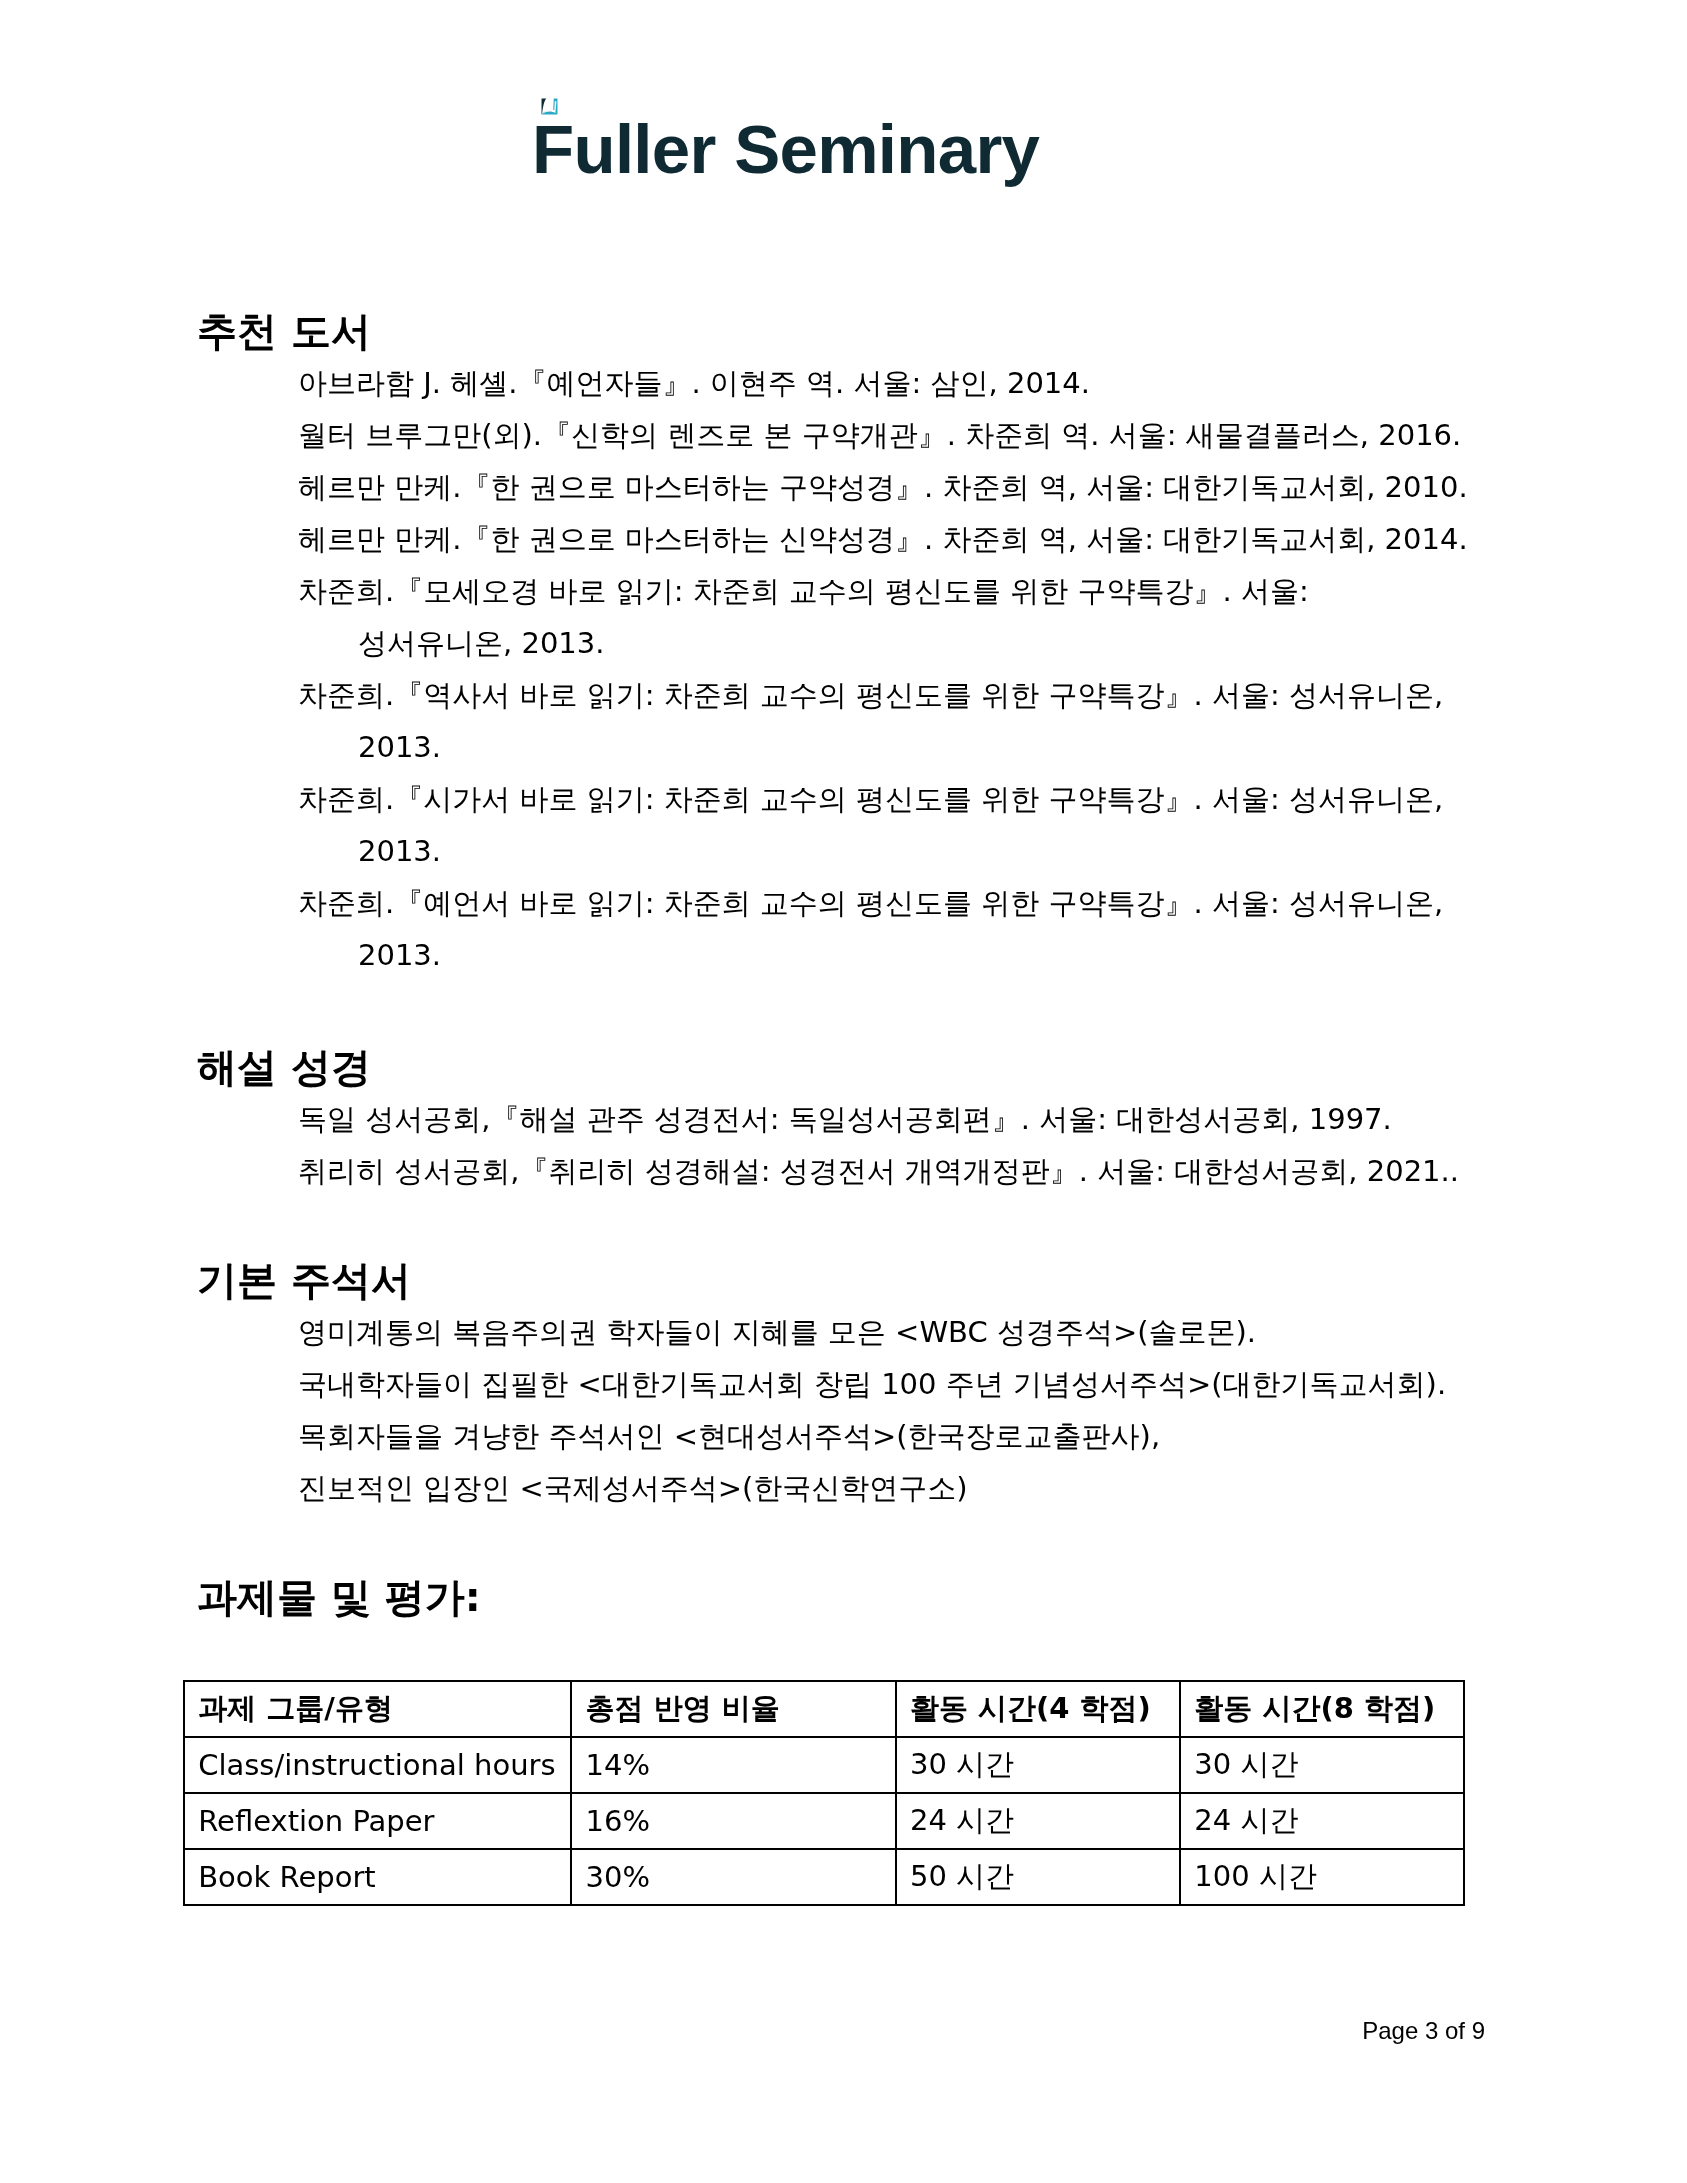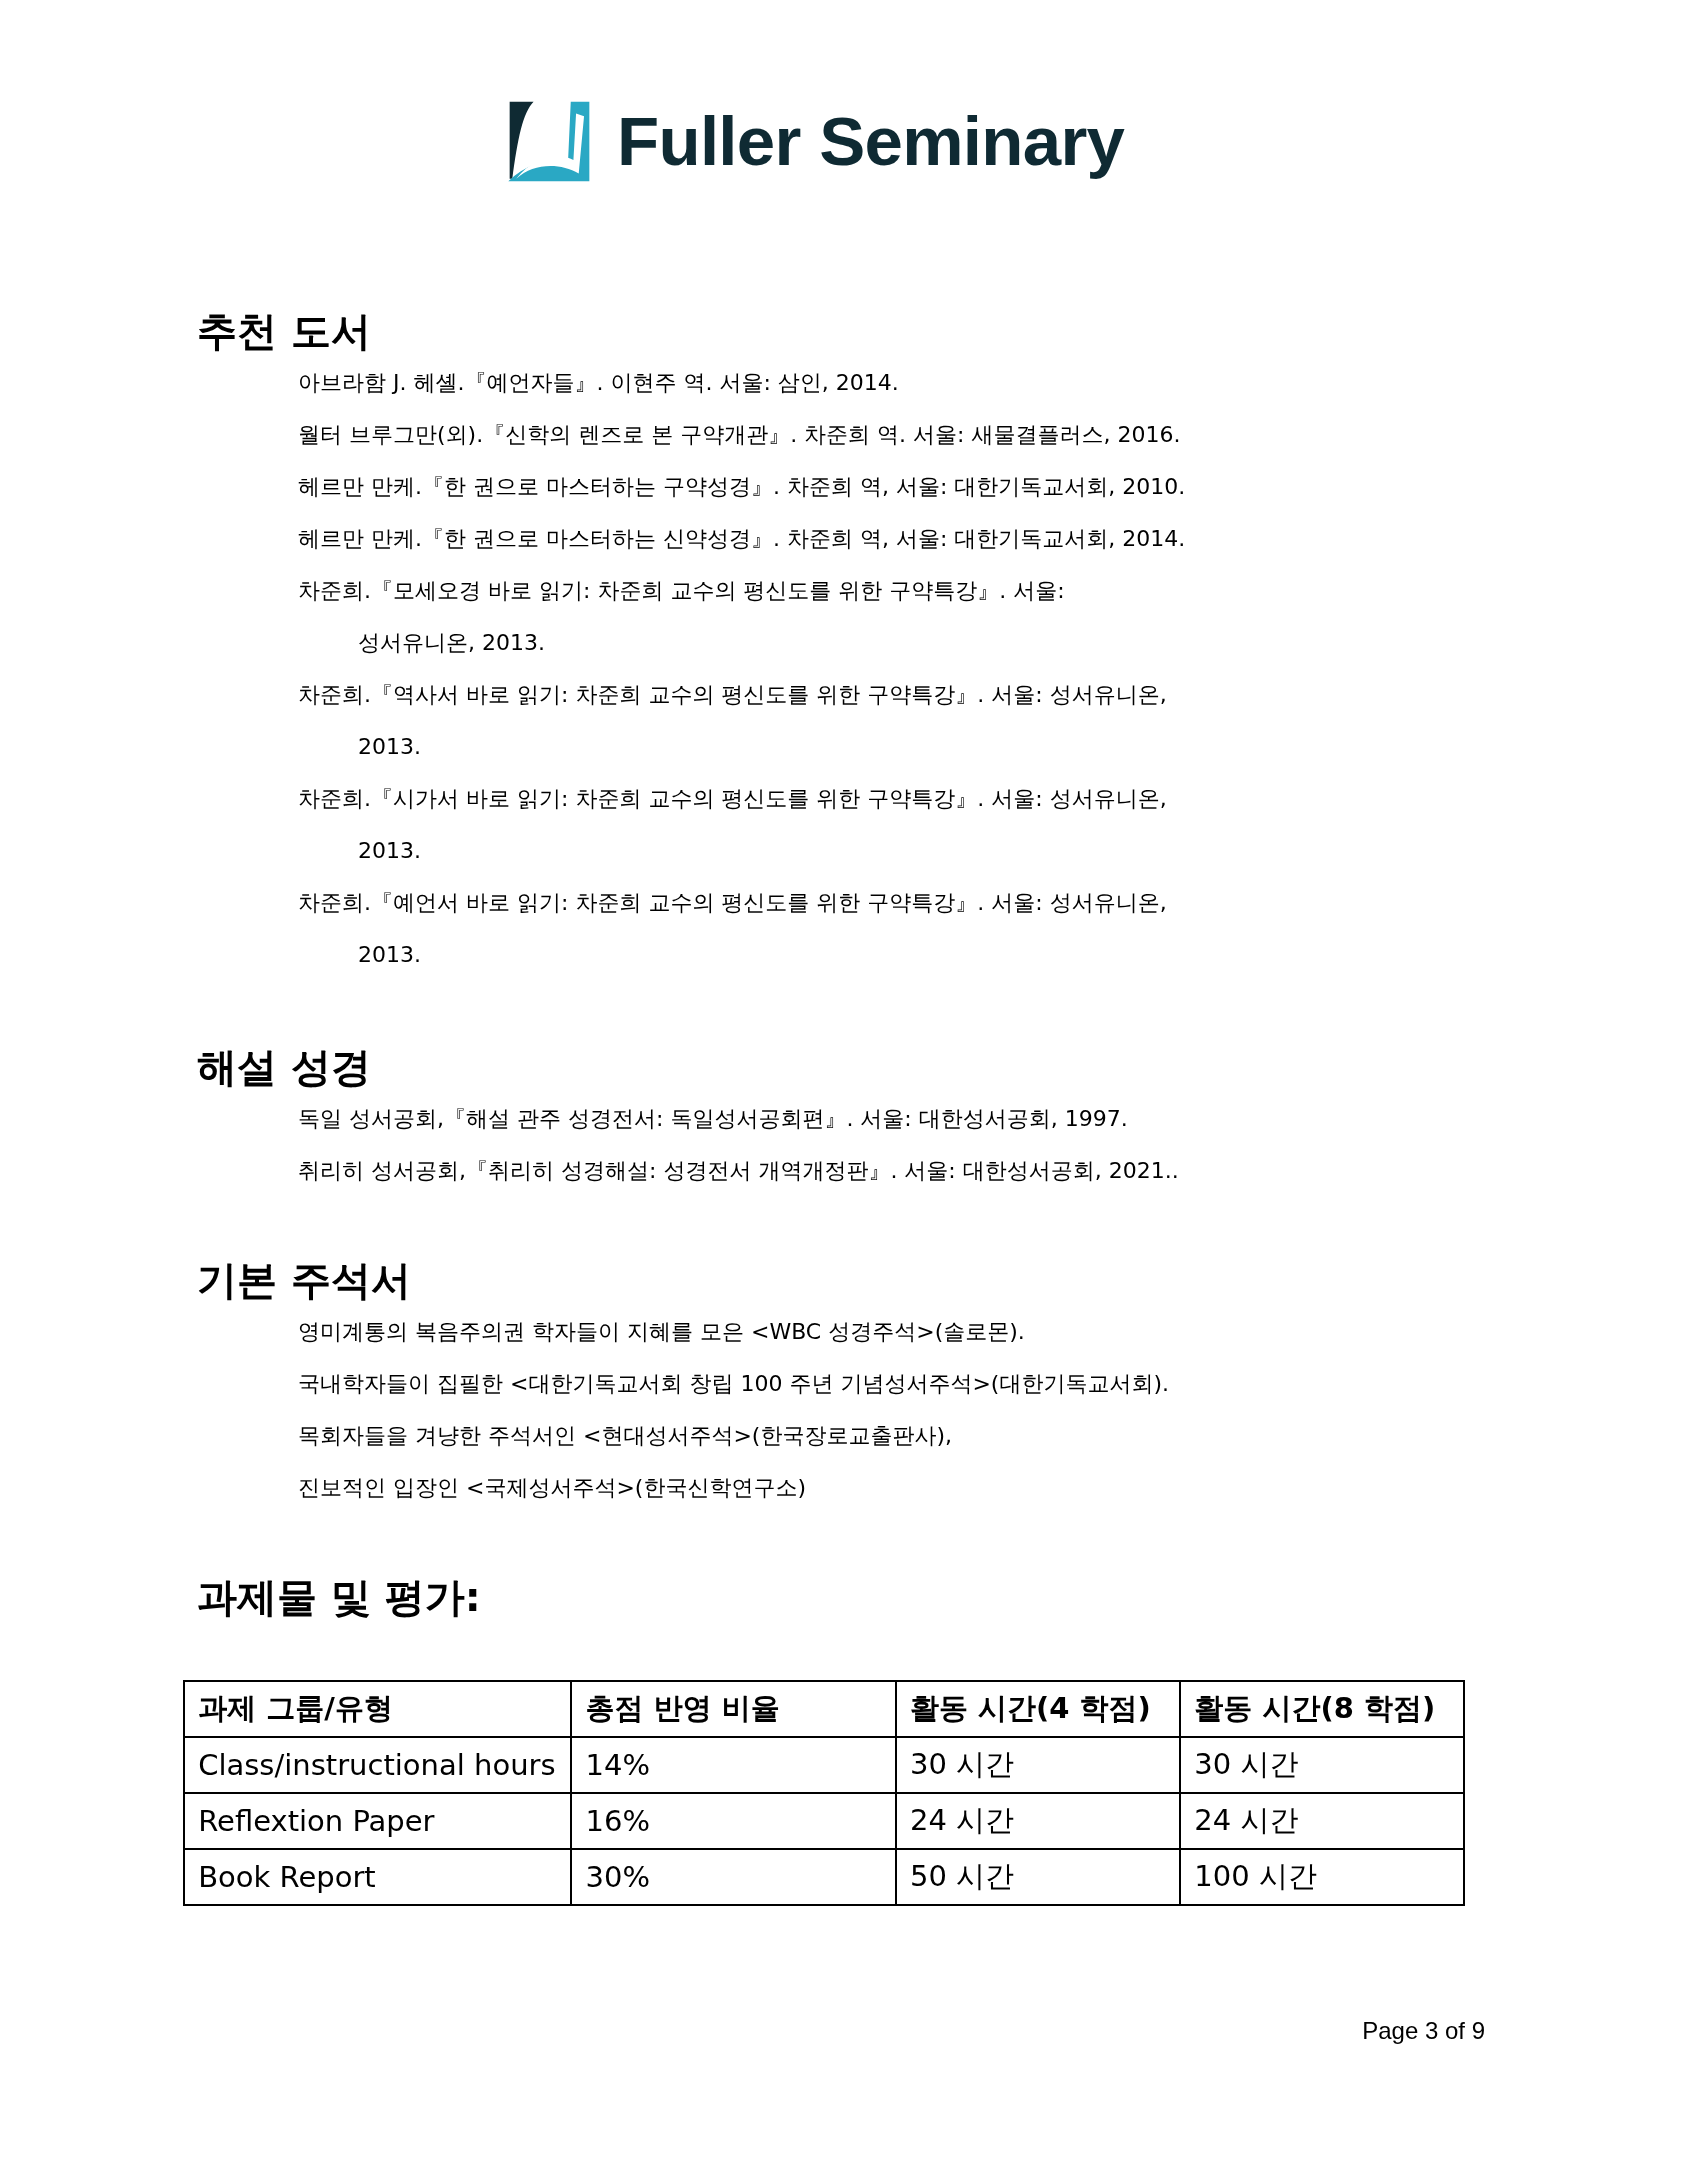--- a/index.html
+++ b/index.html
@@ -1,24 +1,24 @@
 <!DOCTYPE html>
 <html style="font-size:10.6px"><head>
 <meta charset="utf-8">
 <style>
   html, body { margin: 0; padding: 0; background: #ffffff; }
   body { width: 1687px; height: 2183px; position: relative; overflow: hidden;
          font-family: "DejaVu Sans", "Liberation Sans", sans-serif; color: #000; }
-  .logo { position: absolute; left: 507px; top: 98px; height: 86px; display: flex; align-items: center; }
+  .logo { position: absolute; left: 507px; top: 98px; height: 86px; display: flex; align-items: flex-start; flex-direction: column; }
   .logo-mark { width: 85px; height: 85px; display: block; }
   .logo-text { font-family: "Liberation Sans", "DejaVu Sans", sans-serif; font-weight: bold;
                font-size: 69px; color: #0f2a33; margin-left: 25px; letter-spacing: -0.7px; line-height: 1; }
   .section-heading { position: absolute; left: 197px; font-weight: bold; font-size: 40px; margin: 0; line-height: 1; }
   .entries { position: absolute; left: 298px; width: 1191px; margin: 0; padding: 0; list-style: none; }
-  .entry { font-size: 22px; line-height: 52px; padding-left: 60px; text-indent: -60px; white-space: normal; }
+  .entry { font-size: 29px; line-height: 52px; padding-left: 60px; text-indent: -60px; white-space: normal; }
   .entry .wrap { display: block; text-indent: 0; }
   table.grading { position: absolute; left: 183px; top: 1680px; border-collapse: collapse; }
   table.grading th, table.grading td { border: 2px solid #000; text-align: left; vertical-align: middle;
       height: 54px; padding: 0 13.2px; font-size: 29px; }
   table.grading th { font-weight: bold; font-size: 29px; }
   .col1 { width: 359px; } .col2 { width: 296px; border-radius: 18px; } .col3 { width: 256px; } .col4 { width: 255px; }
   .footer { position: absolute; left: 0; width: 1485px; top: 2017px; text-align: right;
             font-family: "Liberation Sans", sans-serif; font-size: 24px; }
 </style>
 </head>

